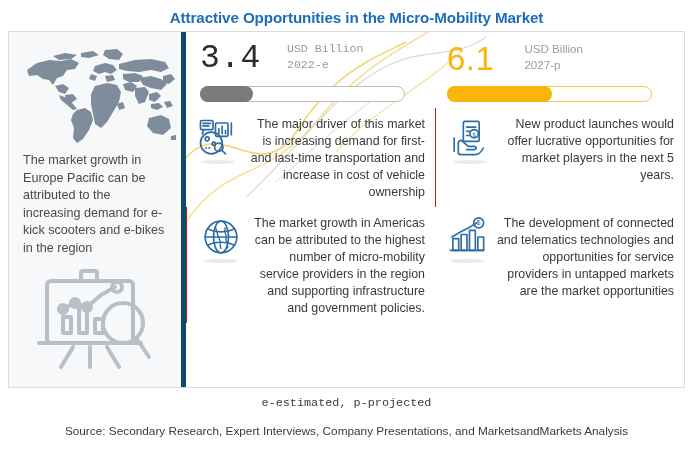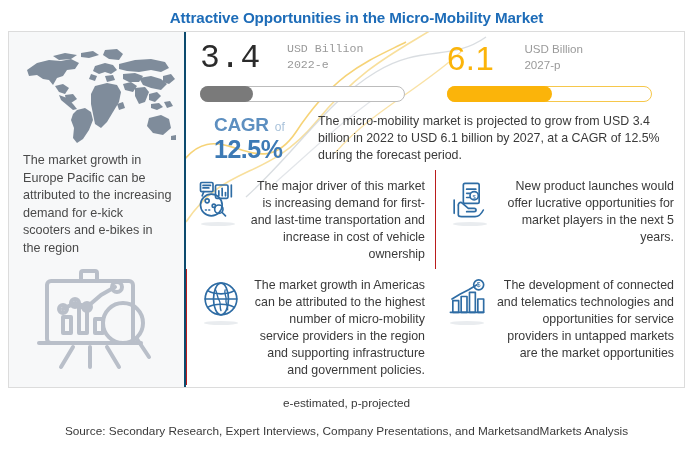--- a/index.html
+++ b/index.html
@@ -48,21 +48,21 @@
     box-sizing: border-box;
     display: flex;
     background: #ffffff;
   }
 
   
   .left-panel {
     width: 177px;
     flex: 0 0 177px;
     background: #f7f8f9;
-    border-right: 2px solid #0c4a6e;
+    border-right: 5px solid #0c4a6e;
     box-sizing: border-box;
     position: relative;
     display: flex;
     flex-direction: column;
   }
   .map-wrap {
     padding: 14px 8px 0 10px;
     height: 118px;
     box-sizing: border-box;
   }
@@ -242,20 +242,21 @@
   }
 
   
   .note {
     position: absolute;
     left: 0; right: 0;
     top: 396px;
     text-align: center;
     font-size: 11.8px;
     color: #3a3a3a;
+    font-family: Liberation Mono, monospace;
   }
   .source {
     position: absolute;
     left: 0; right: 0;
     top: 424px;
     text-align: center;
     font-size: 11.8px;
     color: #3a3a3a;
   }
 </style>
@@ -368,30 +369,20 @@
               <div>USD Billion</div>
               <div>2027-p</div>
             </div>
           </div>
           <div class="bar amber">
             <div class="fill" style="width: 104.5px; background: rgb(251, 180, 10);"></div>
           </div>
         </div>
       </div>
 
-      <div class="cagr-row">
-        <div class="cagr-block">
-          <div class="cagr-line1">
-            <span class="cagr-word">CAGR</span>
-            <span class="cagr-of">of</span>
-          </div>
-          <div class="cagr-value">12.5%</div>
-        </div>
-        <div class="desc">The micro-mobility market is projected to grow from USD 3.4 billion in 2022 to USD 6.1 billion by 2027, at a CAGR of 12.5% during the forecast period.</div>
-      </div>
 
       <div class="features">
 
         <div class="feat">
           <div class="feat-icon">
             <svg width="40" height="40" viewBox="0 0 48 48" fill="none" stroke="#2e6ca4" stroke-width="2" stroke-linecap="round" stroke-linejoin="round">
               <rect x="3" y="3" width="15" height="11" rx="1.5"></rect>
               <line x1="6" y1="6.5" x2="15" y2="6.5"></line>
               <line x1="6" y1="9.5" x2="13" y2="9.5"></line>
               <path d="M7 14 L5 19"></path>

